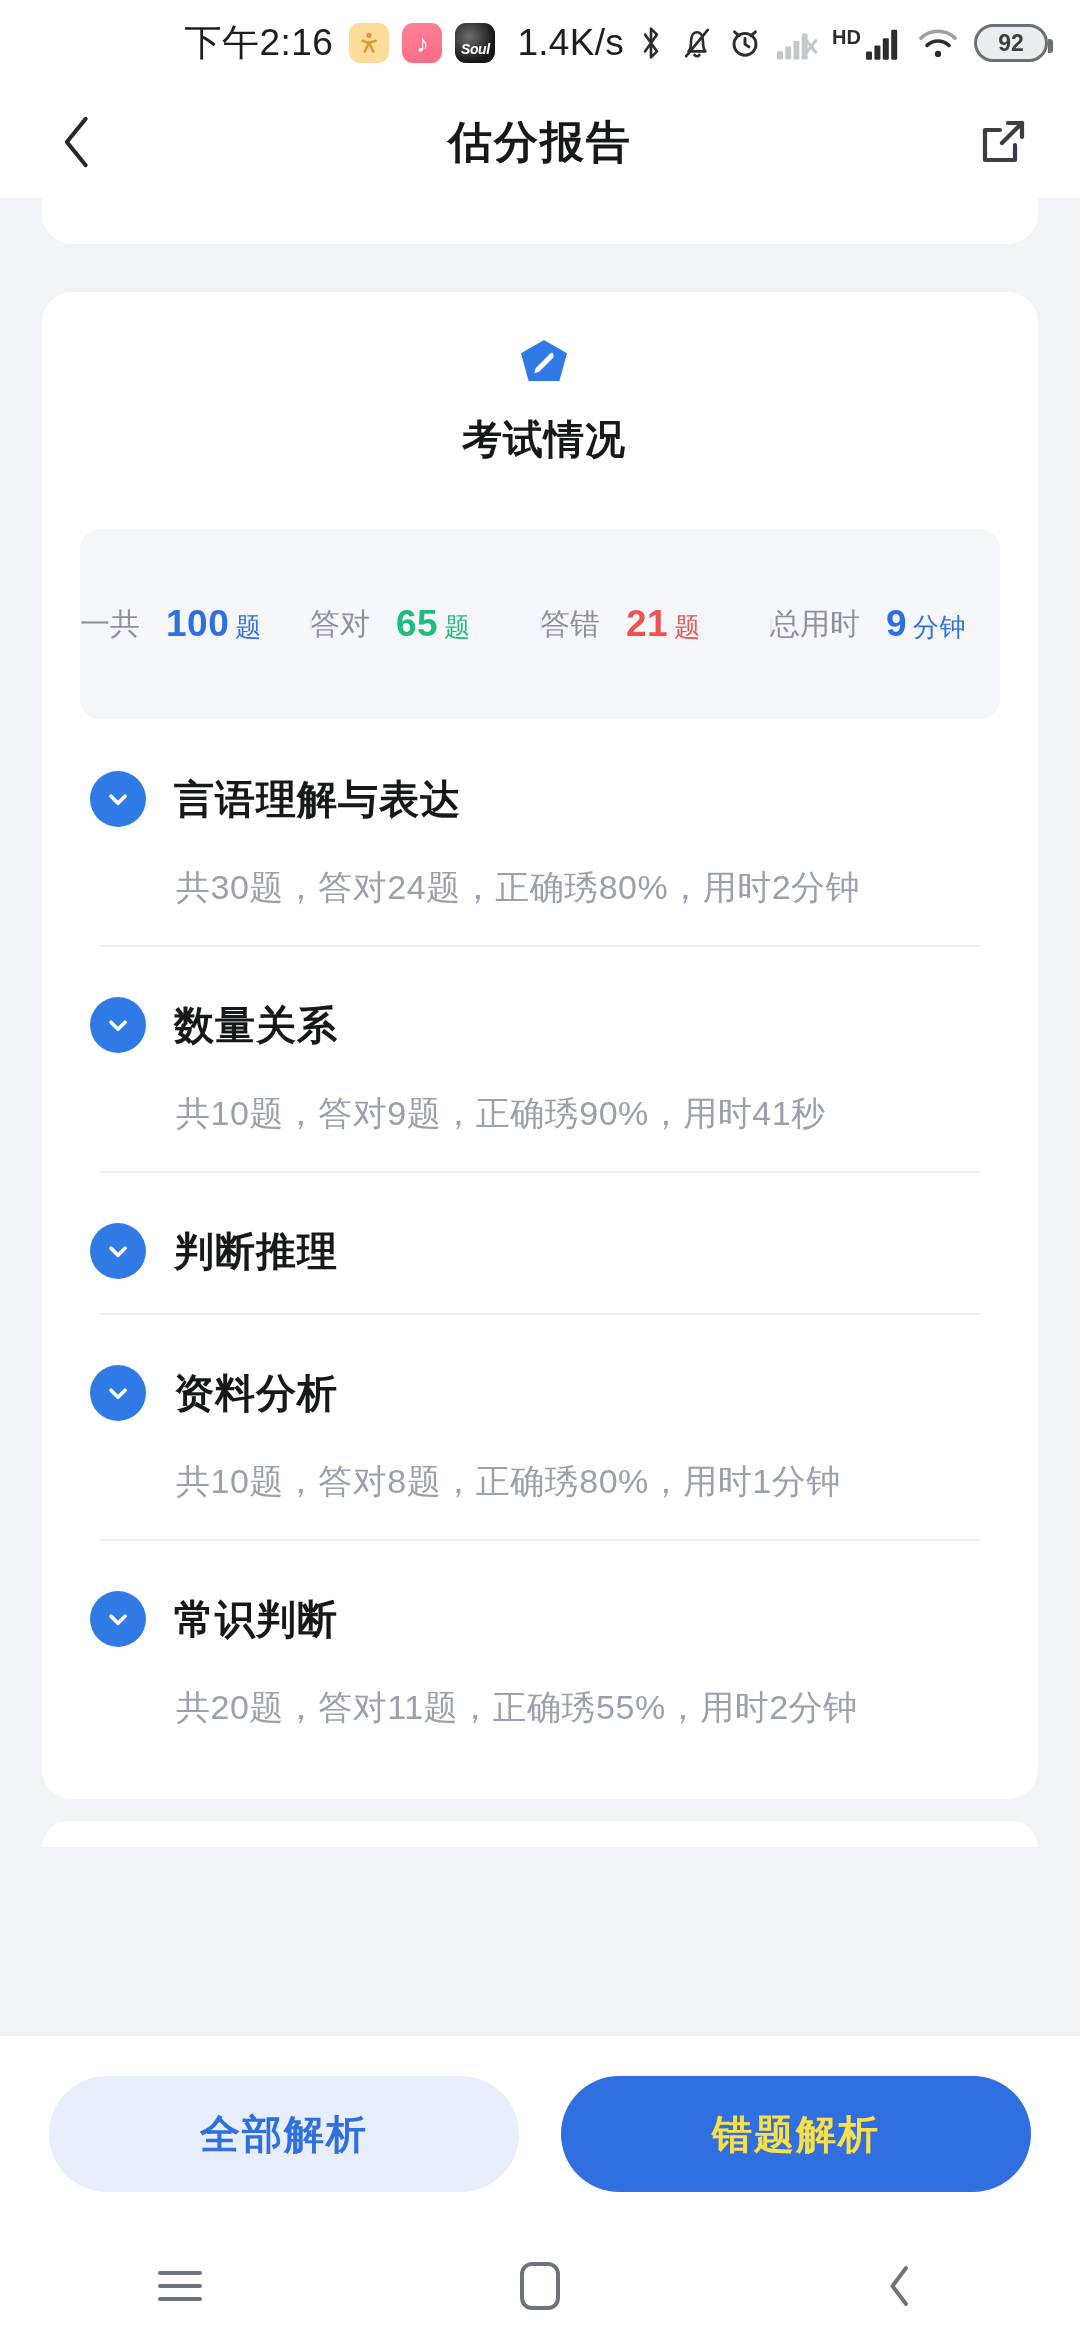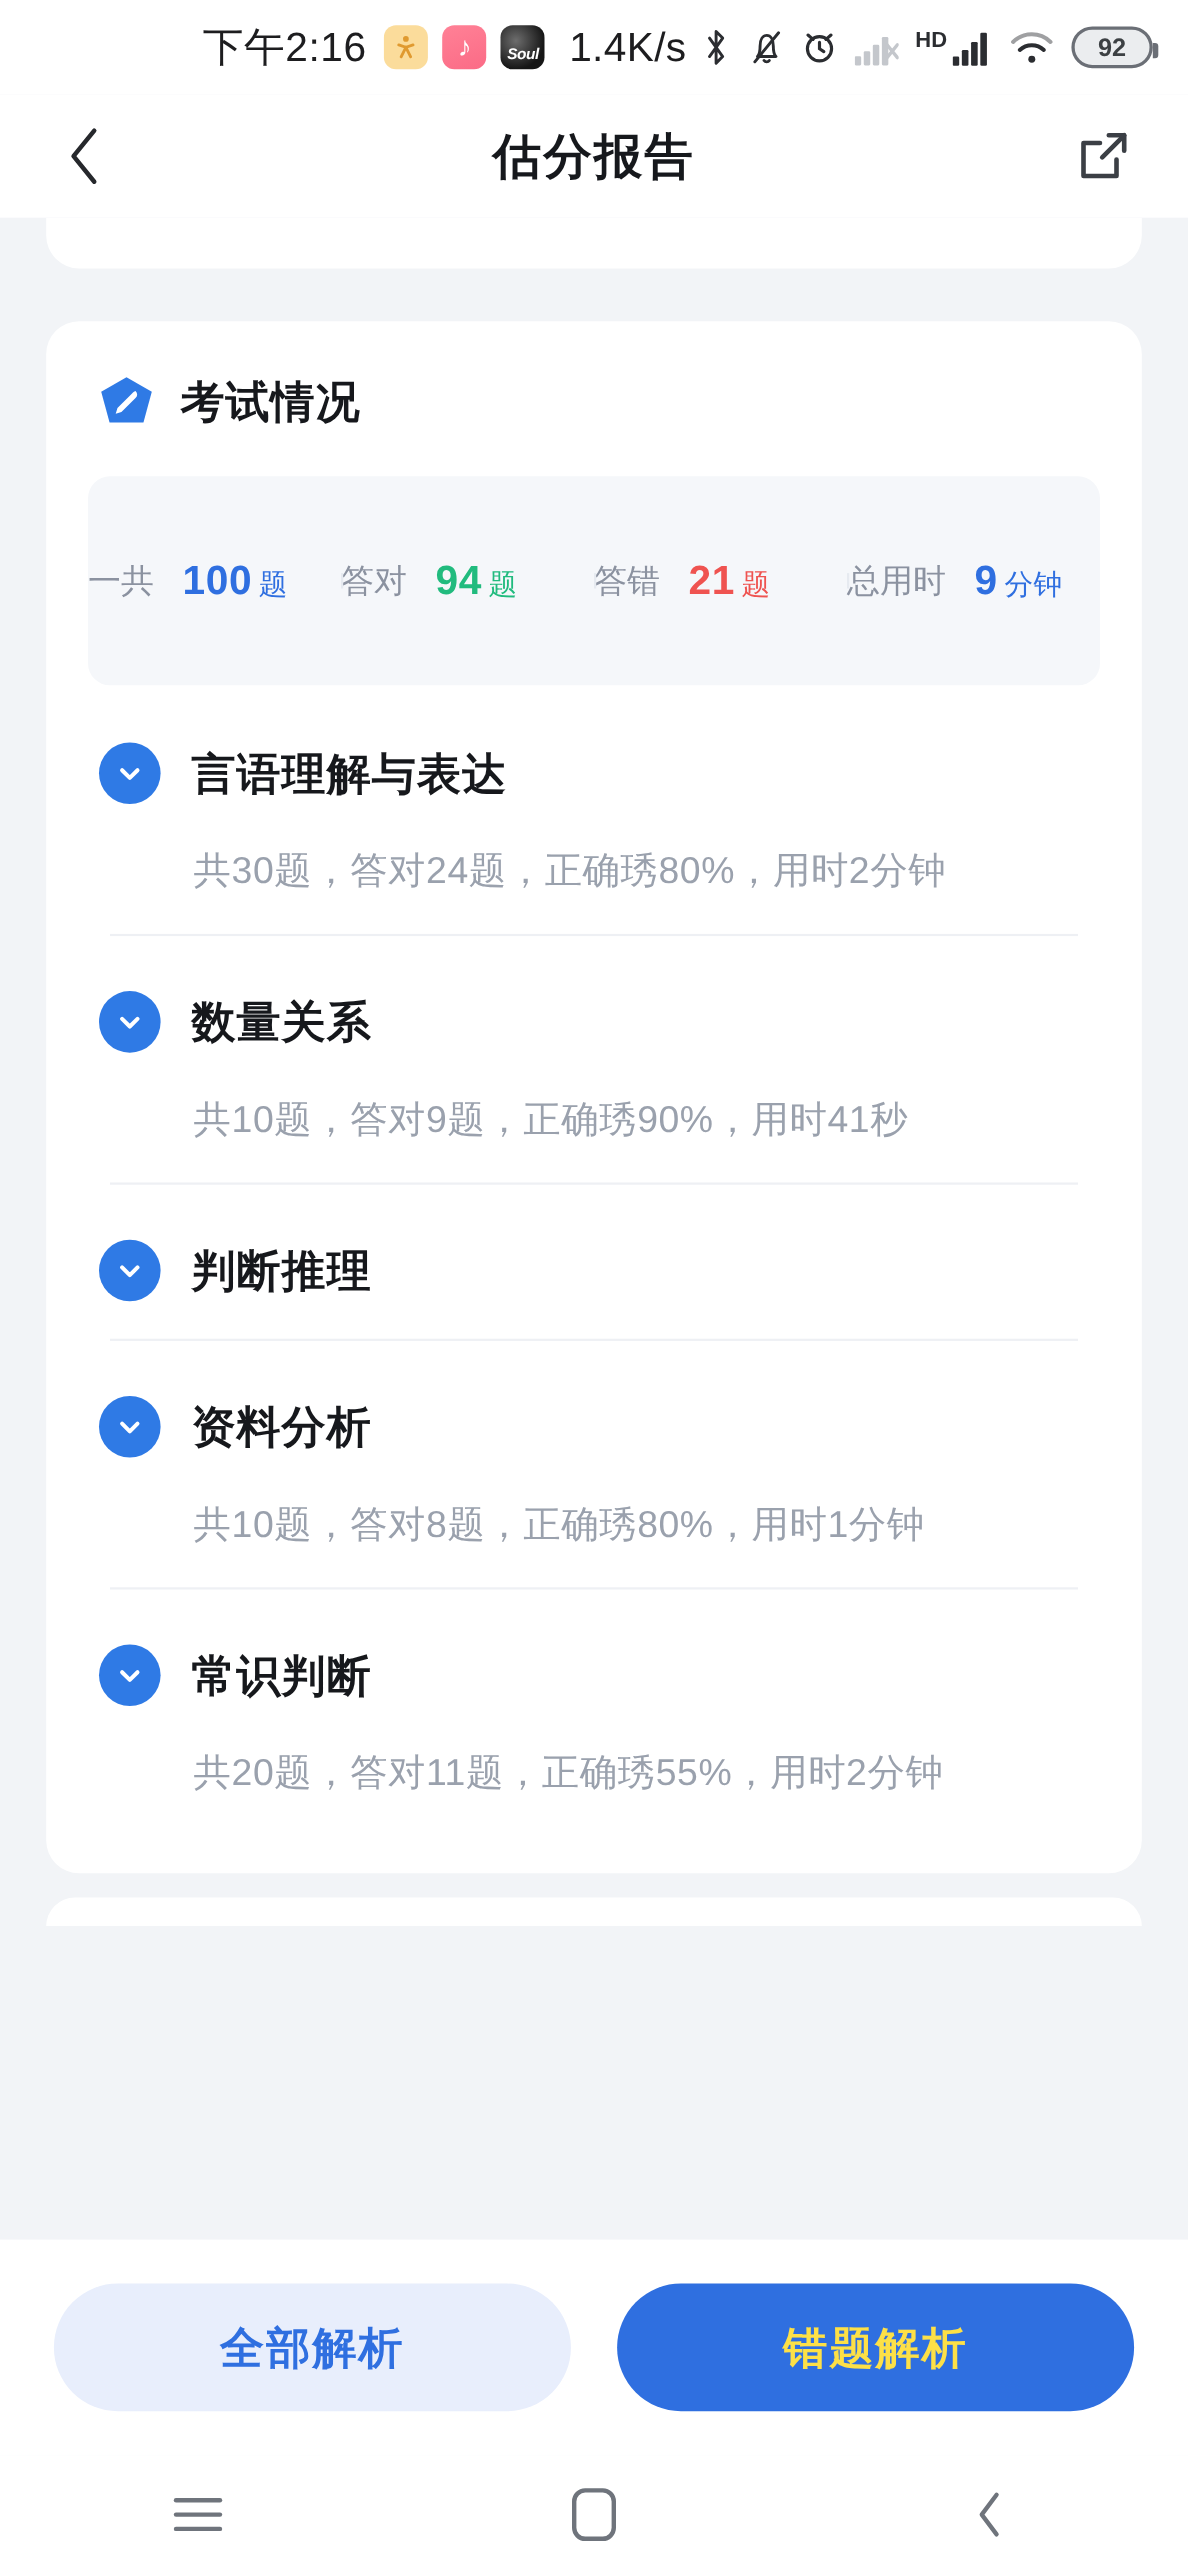--- a/index.html
+++ b/index.html
@@ -62,21 +62,21 @@
     border-radius:0 0 30px 30px;
   }
   .card{
     margin:48px 42px 0 42px; background:#ffffff; border-radius:30px;
     padding:46px 38px 34px 38px;
   }
   .card-bottom-stub{
     margin:22px 42px 0 42px; height:26px; background:#ffffff; border-radius:30px 30px 0 0;
   }
 
-  .sec-head{ display:flex; align-items:flex-end; gap:22px; margin-bottom:40px; padding-left:8px;}
+  .sec-head{ display:flex; align-items:center; gap:22px; margin-bottom:62px; padding-left:8px;flex-direction:column;}
   .sec-badge{ width:54px; height:52px; position:relative; }
   .sec-title{ font-size:40px; font-weight:700; color:#16181c; letter-spacing:1px; }
 
   
   .stats{
     background:#f5f7fa; border-radius:20px; height:190px;
     display:flex; align-items:center;
   }
   .stat{
     flex:1; display:flex; flex-direction:row; align-items:center; gap:26px;
@@ -245,21 +245,21 @@
       <div class="stats">
         <div class="stat">
           <span class="stat-label">一共</span>
           <span class="stat-value v-blue">
             <span>100</span><span class="u">题</span>
           </span>
         </div>
         <div class="stat">
           <span class="stat-label">答对</span>
           <span class="stat-value v-green">
-            <span>94</span><span class="u">题</span>
+            <span>65</span><span class="u">题</span>
           </span>
         </div>
         <div class="stat">
           <span class="stat-label">答错</span>
           <span class="stat-value v-red">
             <span>21</span><span class="u">题</span>
           </span>
         </div>
         <div class="stat">
           <span class="stat-label">总用时</span>

